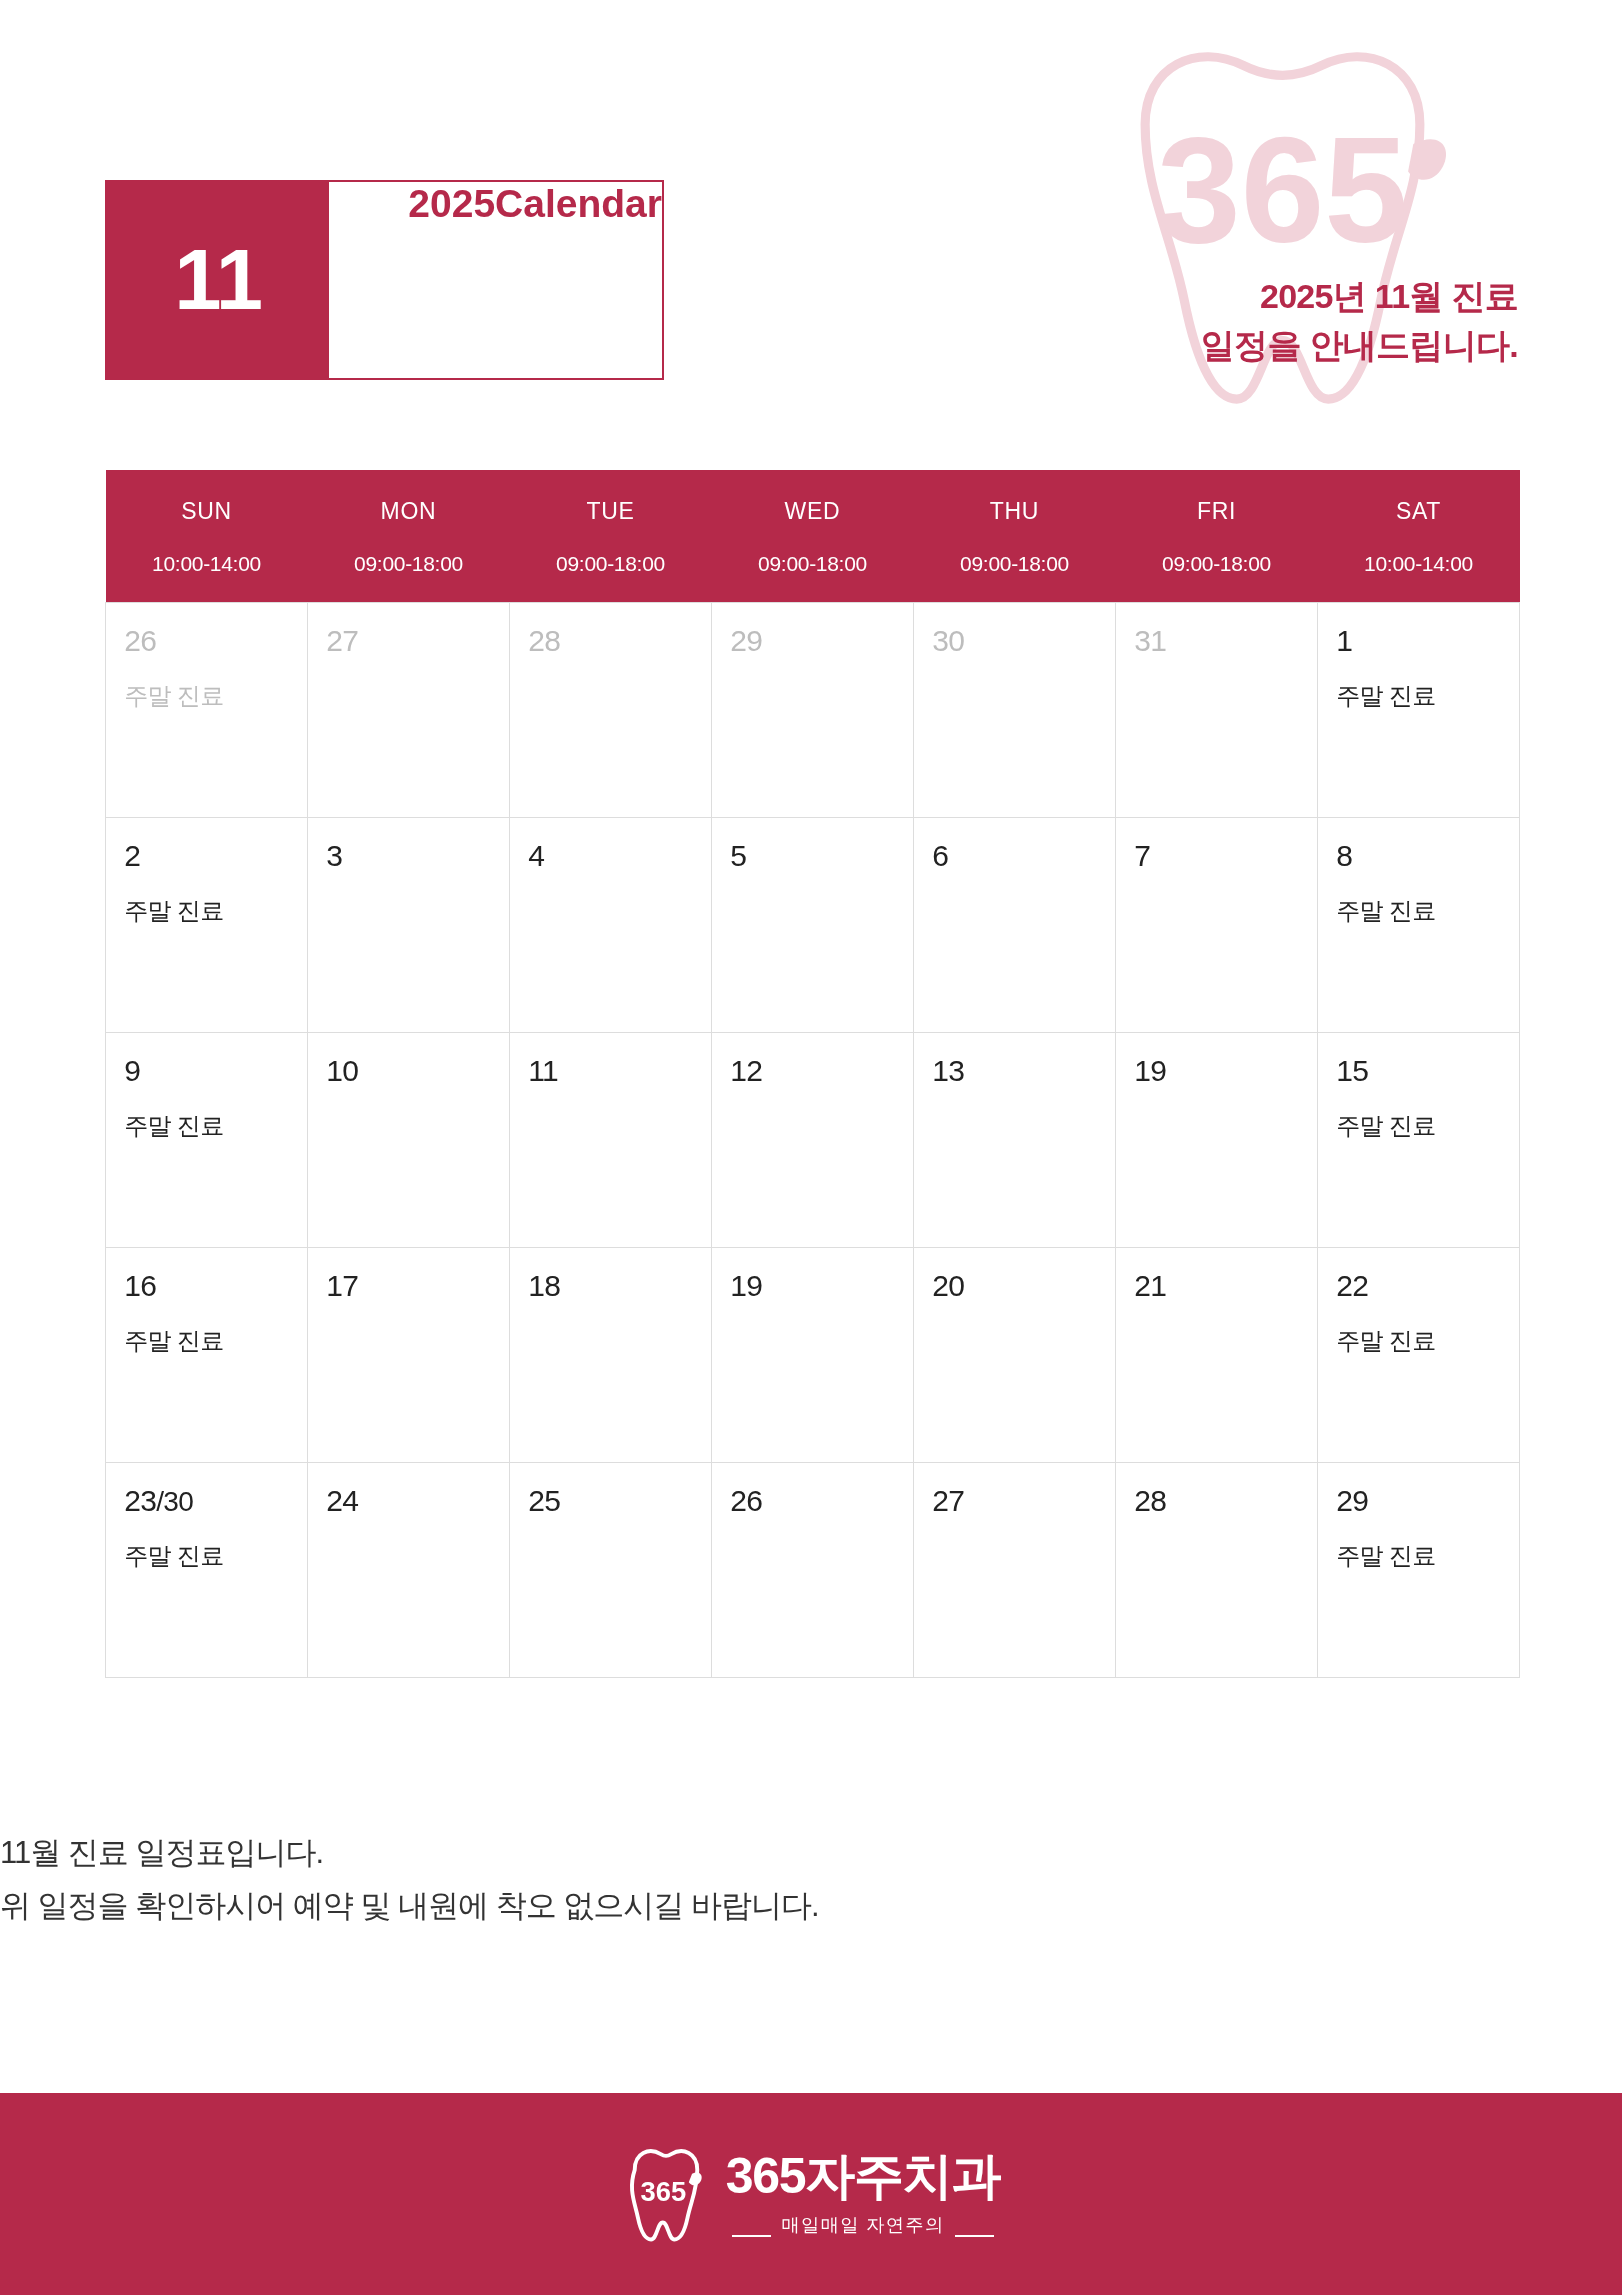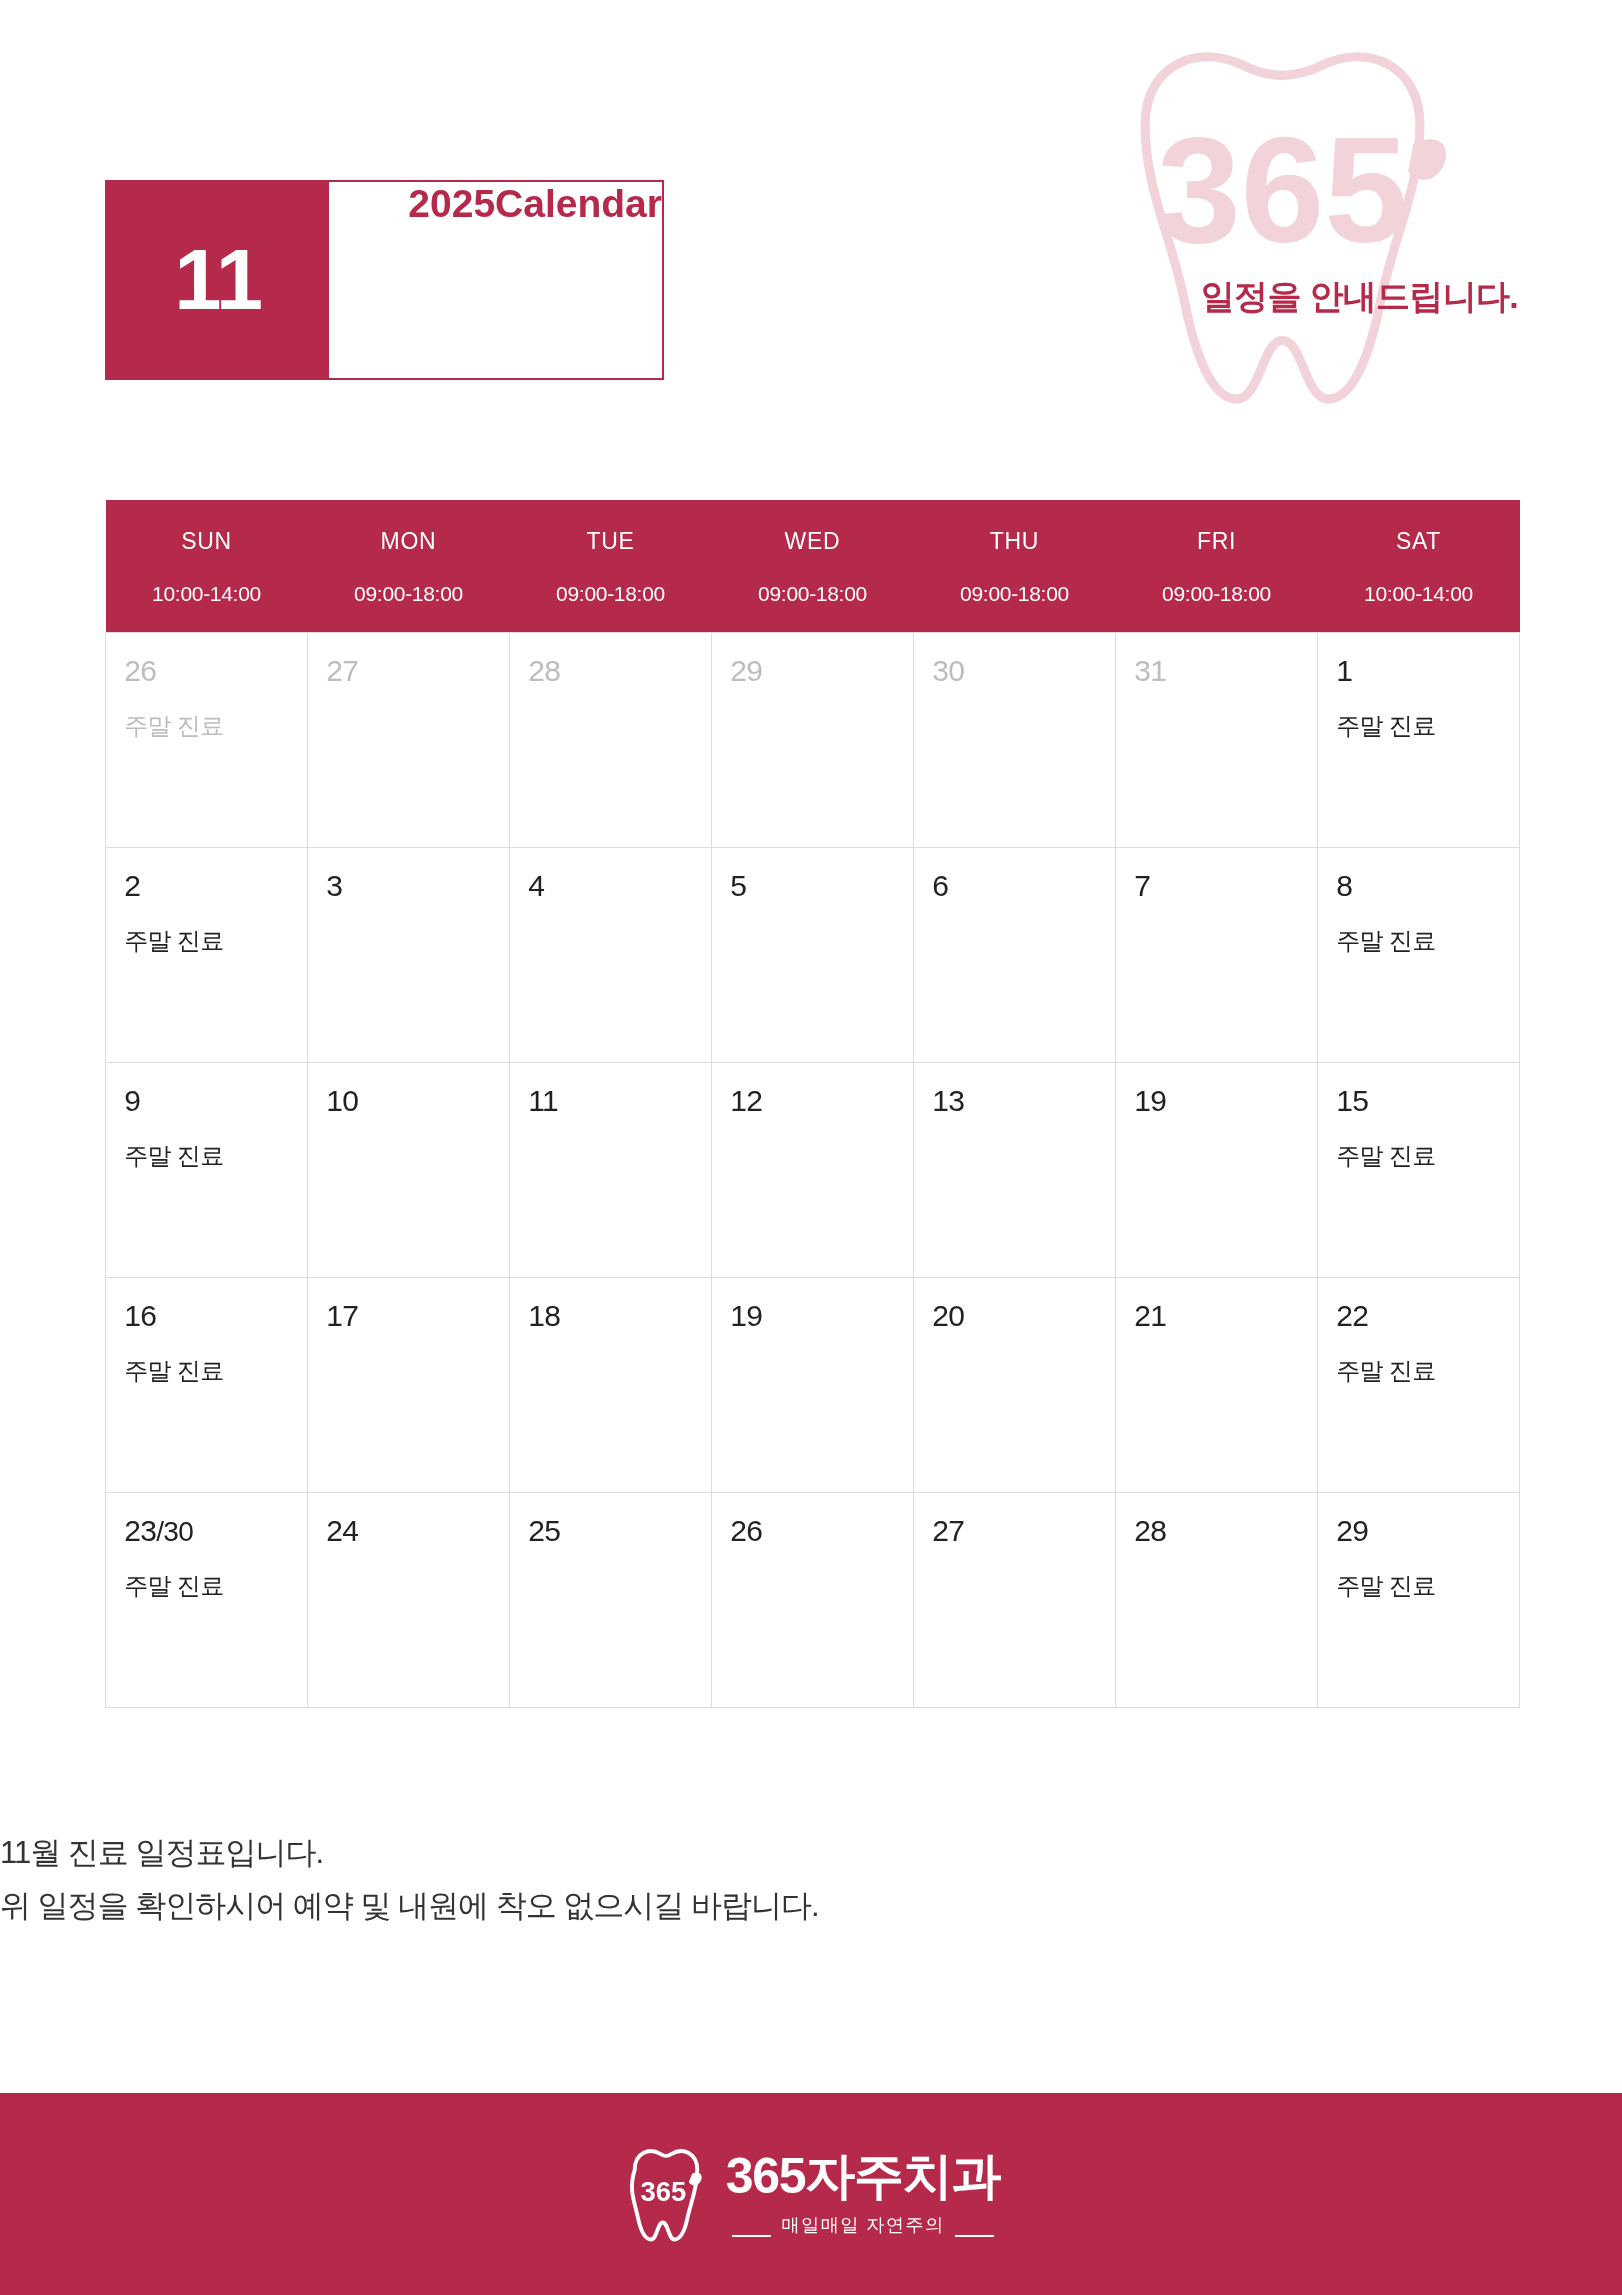--- a/index.html
+++ b/index.html
@@ -78,21 +78,20 @@
   }
 
   
   .calendar {
     position: absolute;
     top: 470px;
     left: 105px;
     width: 1415px;
     border-collapse: collapse;
     table-layout: fixed;
-    margin-top: 30px;
   }
   .calendar thead th {
     background: #b5294a;
     color: #ffffff;
     padding: 0;
     border: none;
     font-weight: normal;
   }
   .dow-wrap {
     padding: 27.5px 0 26px 0;
@@ -204,20 +203,21 @@
 
 <div class="header">
   <div class="header-month">11</div>
   <div class="header-right">
     <div class="header-year">2025</div>
     <div class="header-cal">Calendar</div>
   </div>
 </div>
 
 <div class="headline">
+  <div>2025년 11월 진료</div>
   <div>일정을 안내드립니다.</div>
 </div>
 
 <table class="calendar">
   <thead>
     <tr id="dow-row">
         <th>
           <div class="dow-wrap">
             <div class="dow-name">SUN</div>
             <div class="dow-time">10:00-14:00</div>

